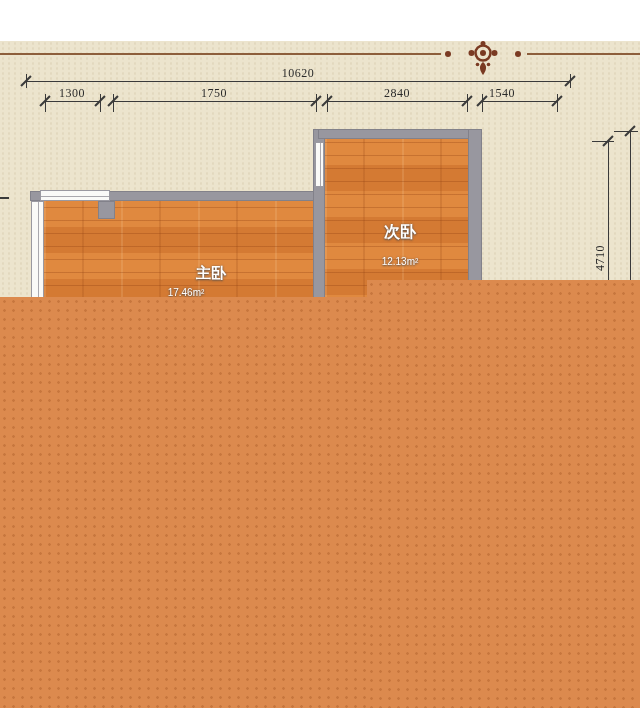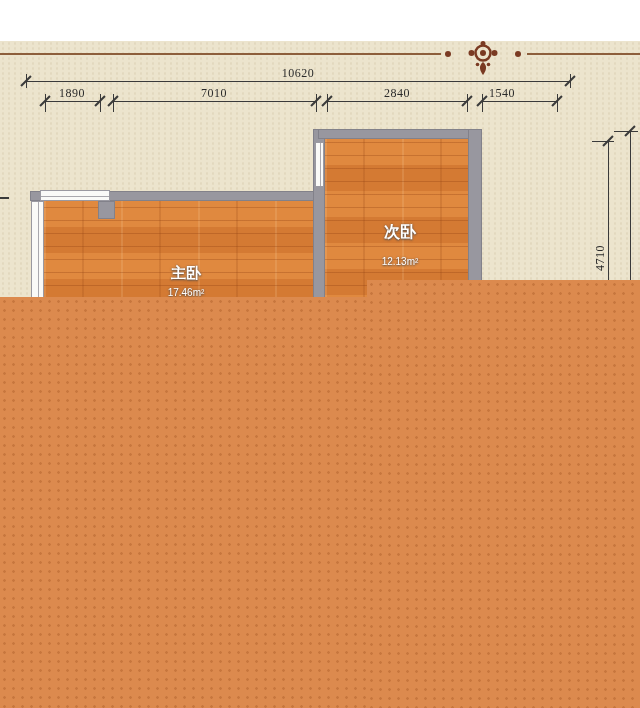--- a/index.html
+++ b/index.html
@@ -72,28 +72,28 @@
   <div class="abs stub-v" style="left:570px;top:33px;height:14px;"></div>
   <div class="abs tick" style="left:19px;top:39px;"></div>
   <div class="abs tick" style="left:563px;top:39px;"></div>
   <div class="abs dimtext" style="left:268px;top:26px;width:60px;">10620</div>
 
   <div class="abs dimline" style="left:45px;top:60px;width:55px;height:1px;"></div>
   <div class="abs stub-v" style="left:45px;top:53px;height:18px;"></div>
   <div class="abs stub-v" style="left:100px;top:53px;height:18px;"></div>
   <div class="abs tick" style="left:38px;top:59px;"></div>
   <div class="abs tick" style="left:93px;top:59px;"></div>
-  <div class="abs dimtext" style="left:42px;top:46px;width:60px;">1890</div>
+  <div class="abs dimtext" style="left:42px;top:46px;width:60px;">1300</div>
 
   <div class="abs dimline" style="left:113px;top:60px;width:203px;height:1px;"></div>
   <div class="abs stub-v" style="left:113px;top:53px;height:18px;"></div>
   <div class="abs stub-v" style="left:316px;top:53px;height:18px;"></div>
   <div class="abs tick" style="left:106px;top:59px;"></div>
   <div class="abs tick" style="left:309px;top:59px;"></div>
-  <div class="abs dimtext" style="left:184px;top:46px;width:60px;">7010</div>
+  <div class="abs dimtext" style="left:184px;top:46px;width:60px;">1750</div>
 
   <div class="abs dimline" style="left:327px;top:60px;width:140px;height:1px;"></div>
   <div class="abs stub-v" style="left:327px;top:53px;height:18px;"></div>
   <div class="abs stub-v" style="left:467px;top:53px;height:18px;"></div>
   <div class="abs tick" style="left:320px;top:59px;"></div>
   <div class="abs tick" style="left:460px;top:59px;"></div>
   <div class="abs dimtext" style="left:367px;top:46px;width:60px;">2840</div>
 
   <div class="abs dimline" style="left:482px;top:60px;width:75px;height:1px;"></div>
   <div class="abs stub-v" style="left:482px;top:53px;height:18px;"></div>
@@ -123,21 +123,21 @@
   <div class="abs window" style="left:31px;top:160px;width:13px;height:98px;">
     <div class="pane-v"></div>
   </div>
   <div class="abs wall" style="left:313px;top:88px;width:12px;height:170px;"></div>
   <div class="abs wall" style="left:318px;top:88px;width:164px;height:10px;"></div>
   <div class="abs window" style="left:315px;top:101px;width:9px;height:45px;">
     <div class="pane-v"></div>
   </div>
   <div class="abs wall" style="left:468px;top:88px;width:14px;height:162px;"></div>
 
-  <div class="abs room-label room-name" style="left:146px;top:223px;width:80px;font-size:15px;">主卧</div>
+  <div class="abs room-label room-name" style="left:146px;top:223px;width:80px;font-size:15px;text-align:right;">主卧</div>
   <div class="abs room-label room-area" style="left:146px;top:246px;width:80px;">17.46m²</div>
   <div class="abs room-label room-name" style="left:357px;top:181px;width:86px;">次卧</div>
   <div class="abs room-label room-area" style="left:357px;top:215px;width:86px;">12.13m²</div>
 
   <div class="abs overlay" style="left:0;top:256px;width:367px;height:452px;"></div>
   <div class="abs overlay" style="left:367px;top:239px;width:273px;height:469px;"></div>
 
 </div>
 
 </body></html>

